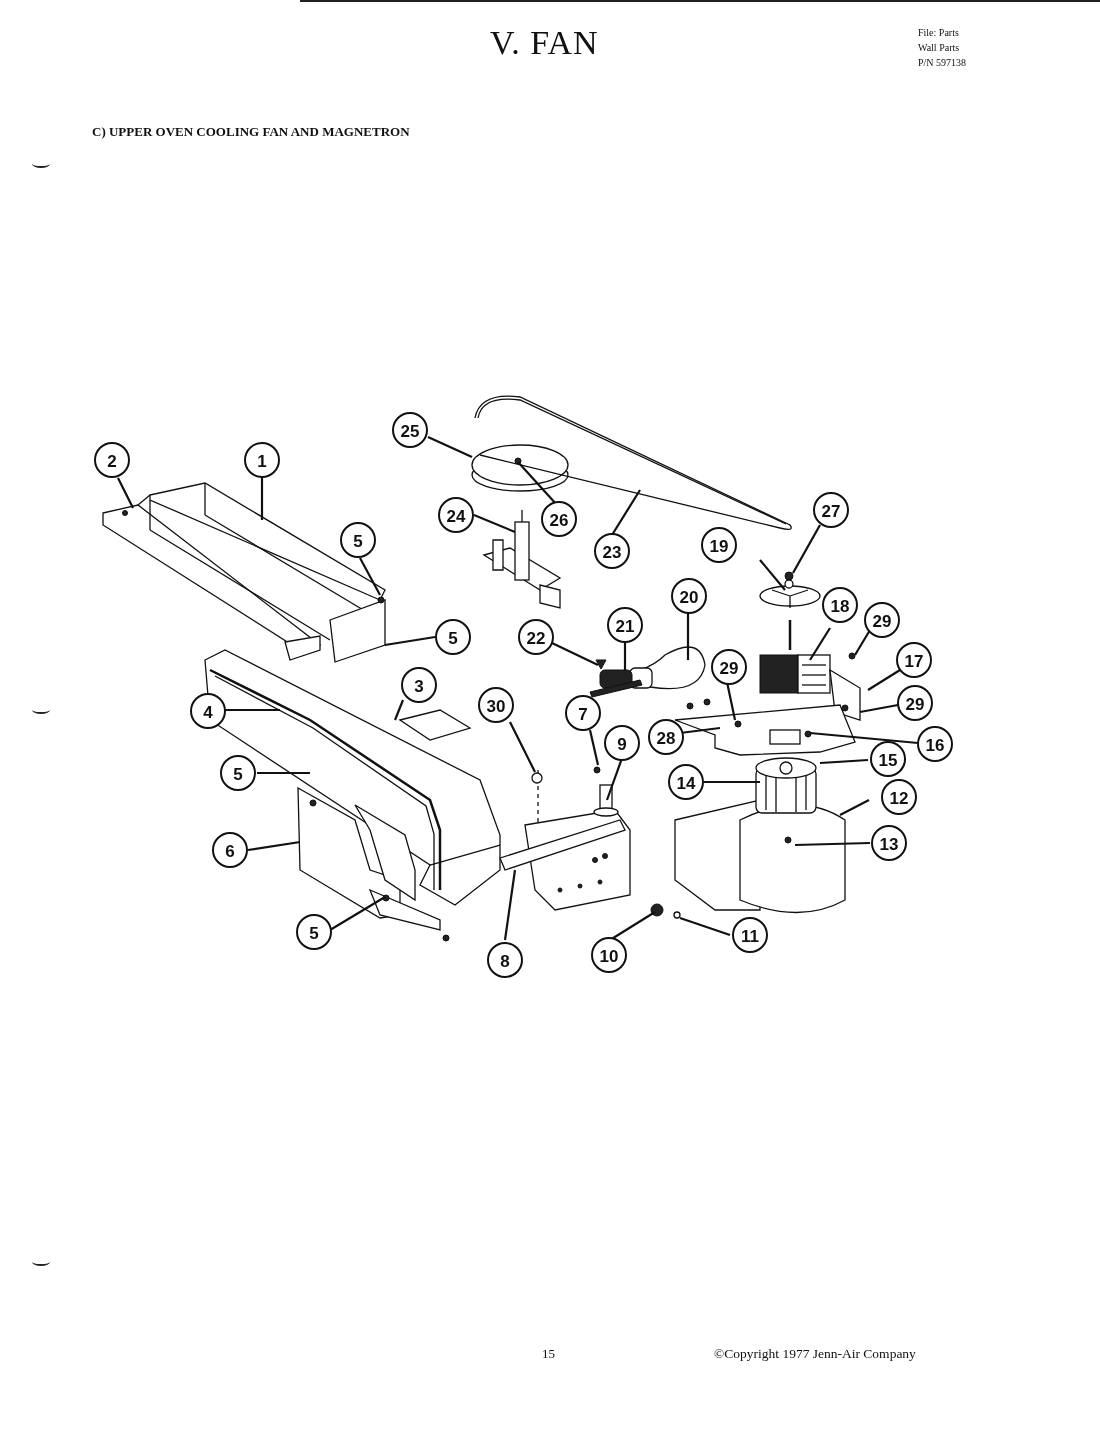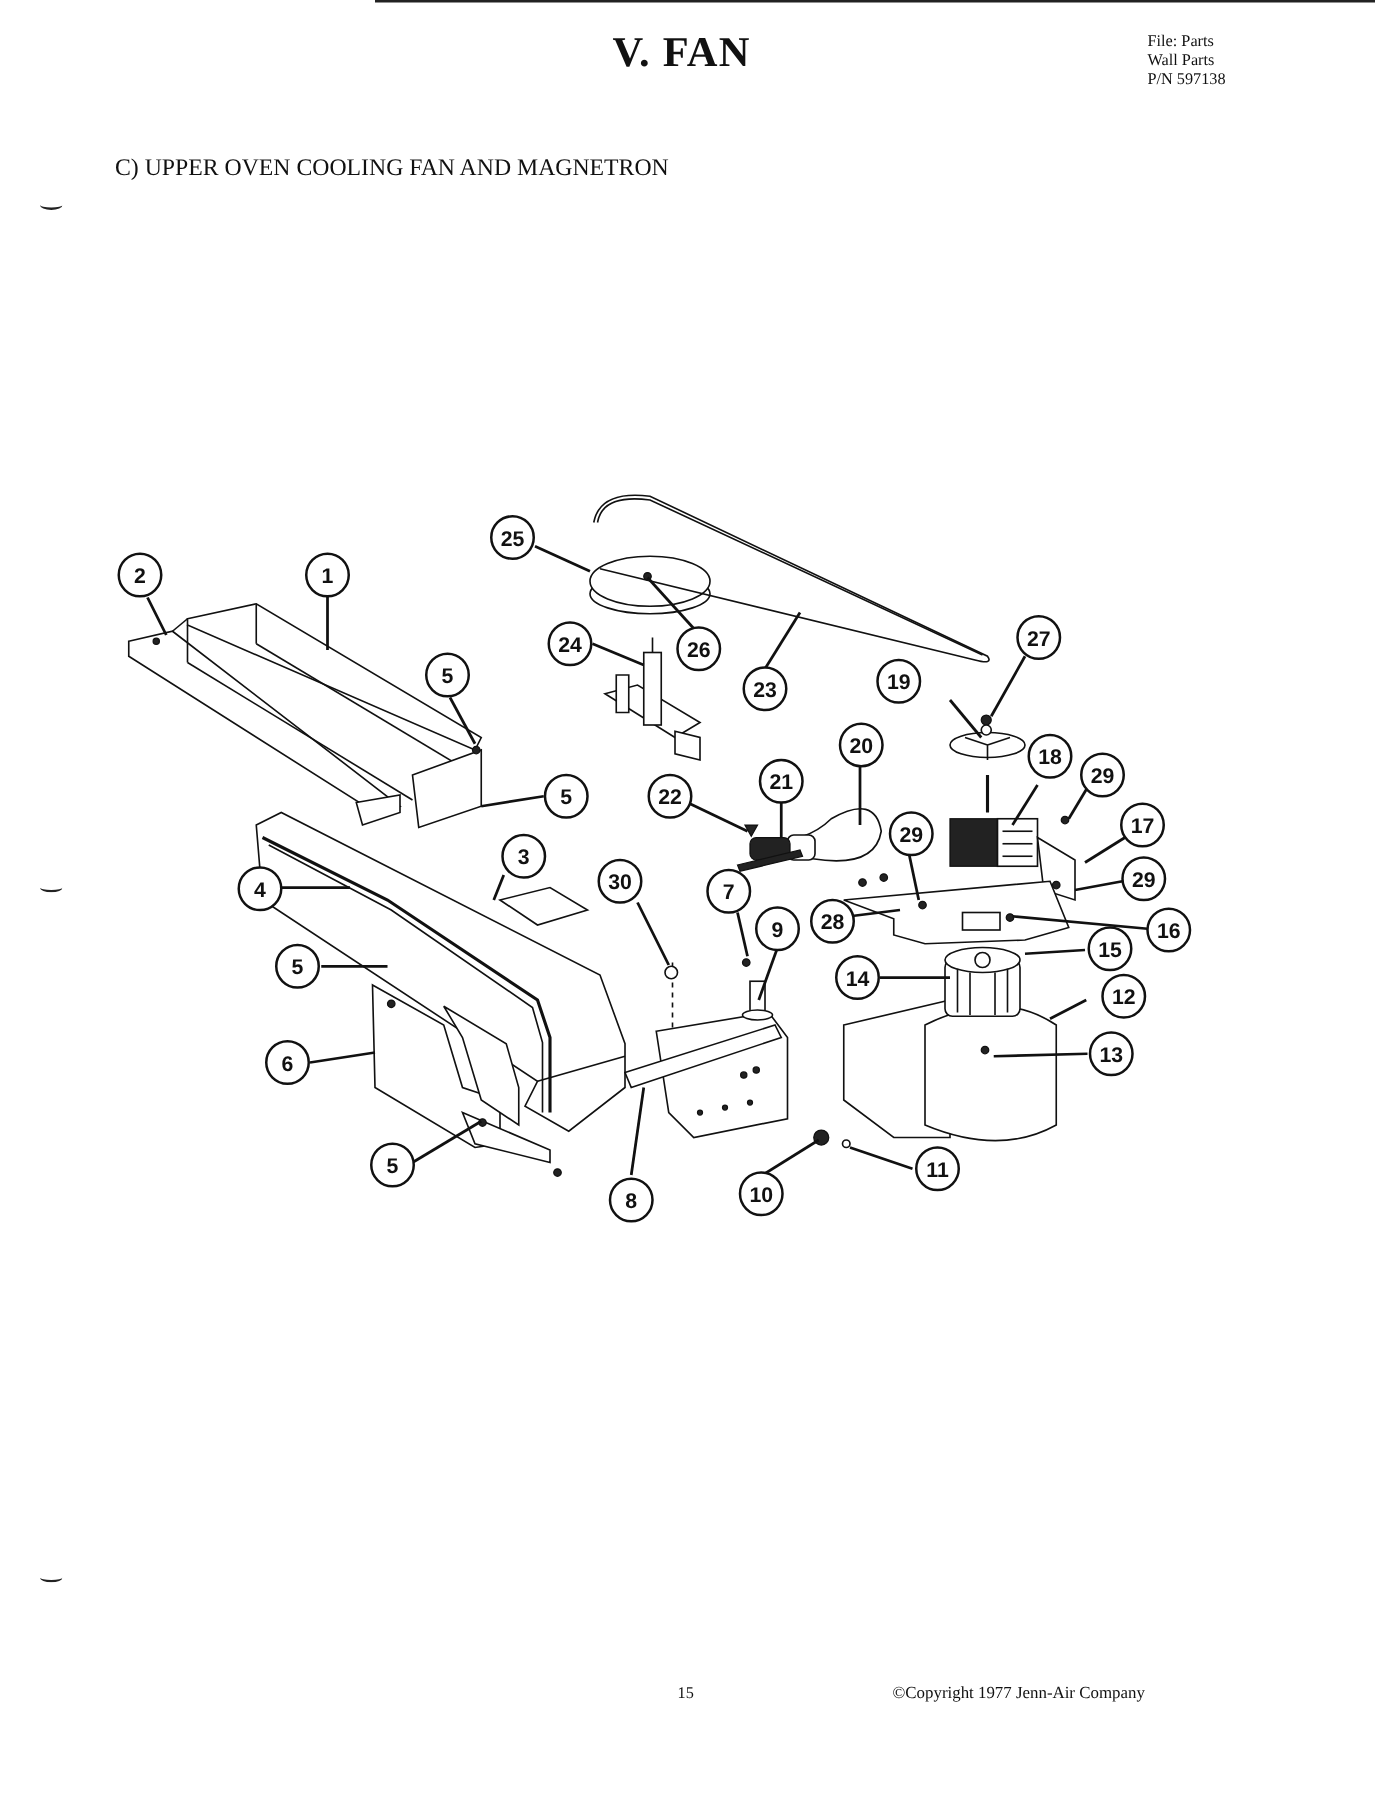--- a/index.html
+++ b/index.html
@@ -1,21 +1,21 @@
 <!DOCTYPE html>
 <html><head>
 <meta charset="utf-8">
 <style>
   html, body { margin:0; padding:0; background:#ffffff; }
   body { width:1100px; height:1440px; position:relative; overflow:hidden;
          font-family:"Liberation Serif","DejaVu Serif",serif; color:#111; }
   .topline { position:absolute; left:300px; top:0; width:800px; height:2px; background:#222; }
-  .title { position:absolute; left:490px; top:24px; font-size:34px; font-weight:bold; letter-spacing:1px; }
-  .fileinfo { position:absolute; left:918px; top:25px; font-size:13px; line-height:15px; }
-  .section { position:absolute; left:92px; top:124px; font-size:19px; font-weight:normal; }
+  .title { position:absolute; left:490px; top:24px; font-size:34px; font-weight:normal; letter-spacing:1px; }
+  .fileinfo { position:absolute; left:918px; top:25px; font-size:10px; line-height:15px; }
+  .section { position:absolute; left:92px; top:124px; font-size:13px; font-weight:bold; }
   .pagenum { position:absolute; left:542px; top:1346px; font-size:13px; }
   .copyright { position:absolute; left:714px; top:1346px; font-size:13.5px; }
   .punch { position:absolute; left:32px; width:18px; height:6px; border-bottom:2px solid #222; border-radius:0 0 50% 50%; }
   svg#diagram { position:absolute; left:0; top:0; }
   .callout circle { fill:#fff; stroke:#111; stroke-width:2; }
   .callout text { font-family:"Liberation Sans","DejaVu Sans",sans-serif; font-weight:bold; font-size:17px; text-anchor:middle; dominant-baseline:central; fill:#111; }
   .ln { stroke:#111; stroke-width:1.3; fill:none; }
   .lnt { stroke:#111; stroke-width:2.5; fill:none; }
   .fill { fill:#fff; stroke:#111; stroke-width:1.3; }
   .dark { fill:#222; stroke:#111; stroke-width:1; }

